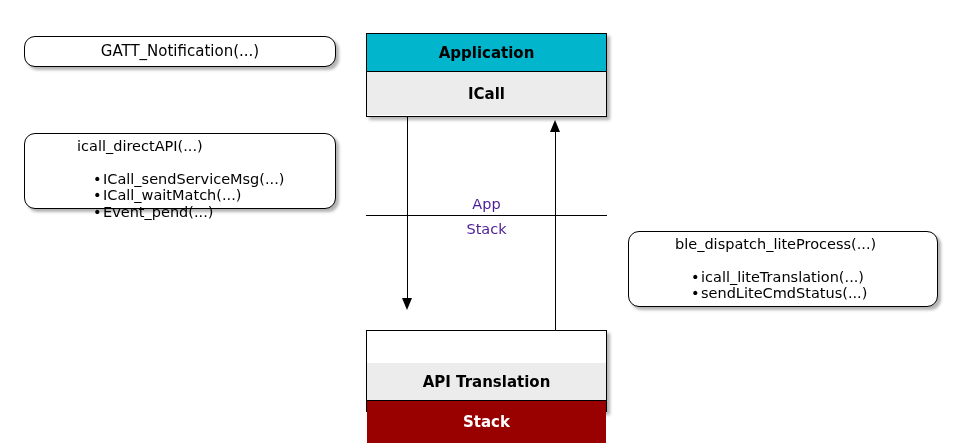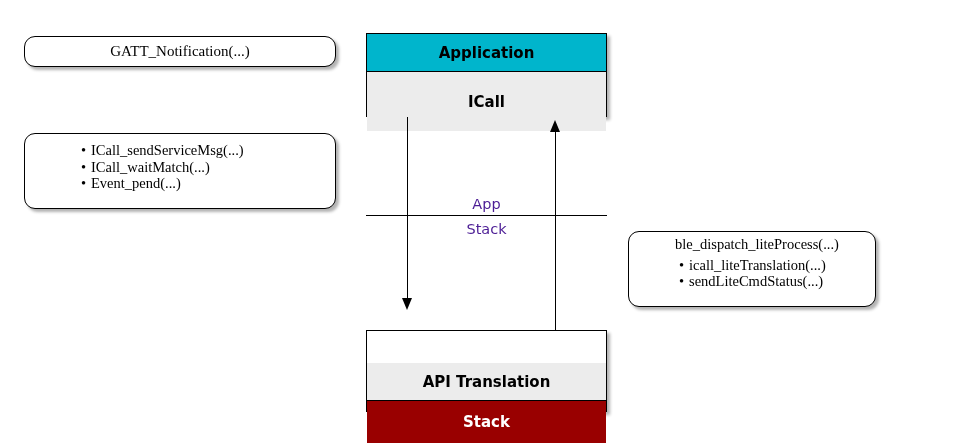--- a/index.html
+++ b/index.html
@@ -19,30 +19,29 @@
   
   .note {
     position: absolute;
     box-sizing: border-box;
     background: #ffffff;
     border: 1.6px solid #000000;
     border-radius: 11px;
     box-shadow: 3px 3px 3px rgba(0,0,0,0.30);
     padding: 4px 10px 5px 10px;
     color: #000000;
-    font-family: Liberation Serif, serif;
   }
   .note-title {
     font-size: 14.5px;
     line-height: 16.5px;
     white-space: nowrap;
   }
   .note-list {
     list-style: none;
-    margin: 4px;
+    margin: 16px;
     padding: 0;
   }
   .note-list li {
     font-size: 14.5px;
     line-height: 16.5px;
     white-space: nowrap;
     position: relative;
     padding-left: 10px;
   }
   .note-list li:before {
@@ -71,21 +70,21 @@
     width: 312px;
     height: 76px;
   }
   #note-icall .note-title { padding-left: 42px; }
   #note-icall .note-list  { padding-left: 42px; }
 
   
   #note-dispatch {
     left: 628px;
     top: 231px;
-    width: 248px;
+    width: 310px;
     height: 76px;
   }
   #note-dispatch .note-title { padding-left: 36px; }
   #note-dispatch .note-list  { padding-left: 36px; }
 
   
   .stackbox {
     position: absolute;
     box-sizing: border-box;
     border: 1.6px solid #000000;
@@ -104,21 +103,21 @@
     justify-content: center;
     font-size: 15px;
     font-weight: bold;
     color: #000000;
   }
   .layer-application {
     height: 37px;
     background: #00B5CC;
   }
   .layer-icall {
-    height: 60px;
+    height: 44px;
     background: #ECECEC;
     border-top: 1.6px solid #000000;
   }
   .layer-apitrans {
     height: 37px;
     background: #ECECEC;
     margin-top: 32px;
   }
   .layer-stack {
     height: 43px;
@@ -174,20 +173,21 @@
 </head>
 <body>
 
 <div id="canvas">
 
   <div class="note" id="note-gatt">
     <div class="note-title">GATT_Notification(...)</div>
   </div>
 
   <div class="note" id="note-icall">
+    <div class="note-title">icall_directAPI(...)</div>
     <ul class="note-list">
       <li>ICall_sendServiceMsg(...)</li>
       <li>ICall_waitMatch(...)</li>
       <li>Event_pend(...)</li>
     </ul>
   </div>
 
   <div class="note" id="note-dispatch">
     <div class="note-title">ble_dispatch_liteProcess(...)</div>
     <ul class="note-list">

